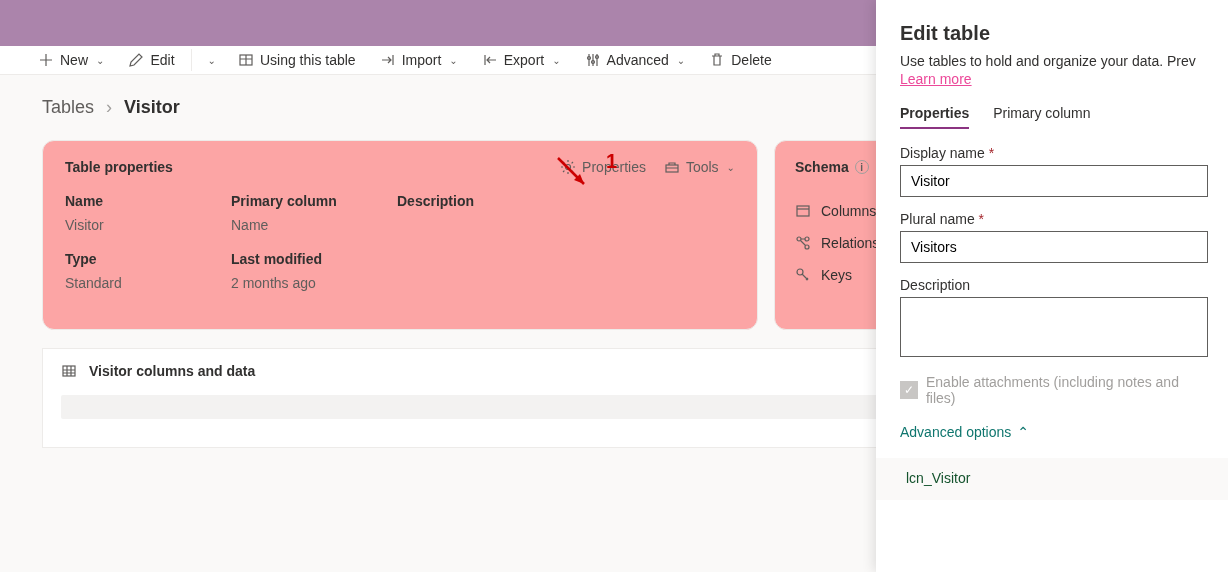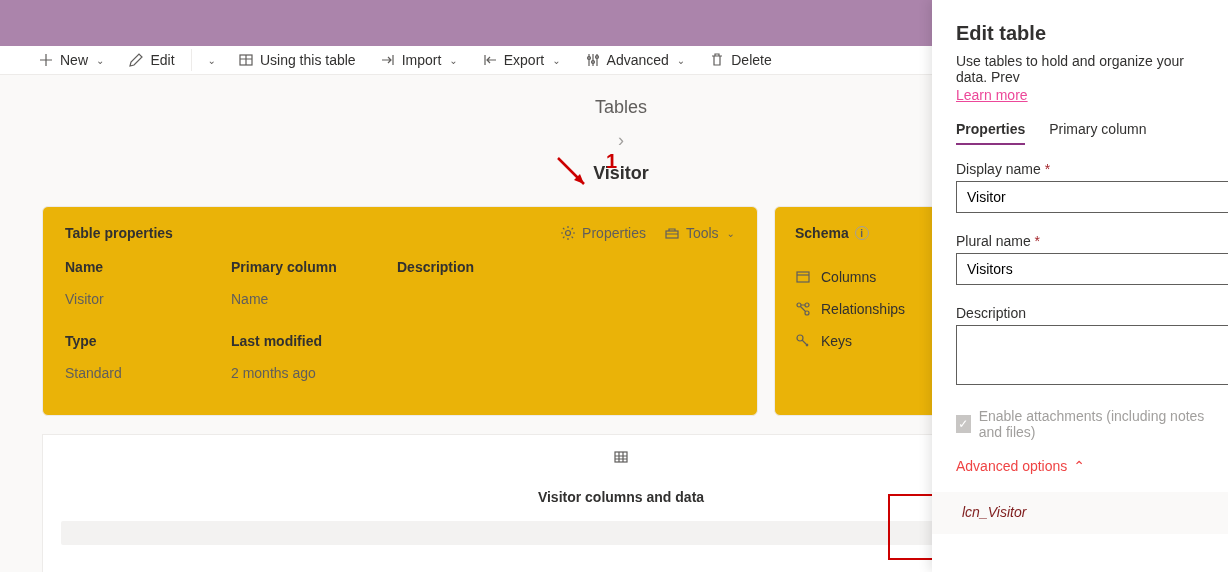--- a/index.html
+++ b/index.html
@@ -5,67 +5,67 @@
   * { box-sizing: border-box; margin: 0; padding: 0; }
   body { font-family: "Segoe UI", -apple-system, sans-serif; font-size: 14px; color: #323130; background: #faf9f8; width: 1228px; height: 572px; overflow: hidden; position: relative; }
   .header-bar { height: 46px; background: #ab84ab; width: 100%; }
   .toolbar { height: 29px; background: #fff; border-bottom: 1px solid #edebe9; display: flex; align-items: center; padding: 0 28px; gap: 4px; }
   .tb-item { display: inline-flex; align-items: center; gap: 6px; padding: 6px 10px; color: #323130; font-size: 14px; cursor: pointer; }
   .tb-icon { width: 16px; height: 16px; display: inline-flex; align-items: center; justify-content: center; color: #605e5c; }
   .chev { font-size: 10px; color: #605e5c; margin-left: 2px; }
   .sep { width: 1px; height: 22px; background: #edebe9; margin: 0 2px; }
   .tb-icon svg, .tp-icon svg, .panel-icon svg { width: 16px; height: 16px; stroke: currentColor; fill: none; stroke-width: 1.2; }
   .content { padding: 22px 28px 0 42px; display: flex; flex-direction: column; }
-  .breadcrumb { font-size: 18px; display: flex; align-items: center; gap: 12px; margin-bottom: 22px; flex-direction: column; }
+  .breadcrumb { font-size: 18px; display: flex; align-items: center; gap: 12px; margin-bottom: 22px; }
   .bc-link { color: #605e5c; font-weight: 400; }
   .bc-sep { color: #a19f9d; }
   .bc-current { font-weight: 600; color: #323130; }
   .cards-row { display: flex; gap: 16px; }
-  .card { background: #eab308; border: 1px solid #edebe9; border-radius: 6px; }
+  .card { background: #fca5a5; border: 1px solid #edebe9; border-radius: 12px; }
   .props-card { flex: 0 0 716px; padding: 18px 22px 28px; }
   .props-head { display: flex; align-items: center; margin-bottom: 14px; }
   .props-title { font-size: 14px; font-weight: 600; flex: 1; }
   .tp-link { display: inline-flex; align-items: center; gap: 6px; color: #605e5c; margin-left: 18px; cursor: pointer; }
   .tp-icon { color: #605e5c; display: inline-flex; }
-  .props-grid { display: grid; grid-template-columns: 166px 166px 1fr; row-gap: 16px; }
+  .props-grid { display: grid; grid-template-columns: 166px 166px 1fr; row-gap: 8px; }
   .props-grid .lbl { font-weight: 600; color: #323130; padding-top: 4px; }
   .props-grid .val { color: #605e5c; padding-bottom: 6px; }
   .schema-card { flex: 1; padding: 18px 20px 8px; min-height: 190px; }
   .schema-head { font-weight: 600; display: flex; align-items: center; gap: 6px; margin-bottom: 20px; }
   .info-ico { width: 14px; height: 14px; border: 1px solid #a19f9d; border-radius: 50%; font-size: 10px; display: inline-flex; align-items: center; justify-content: center; color: #605e5c; }
   .schema-row { display: flex; align-items: center; gap: 10px; color: #323130; padding: 8px 0; cursor: pointer; }
   .columns-card { margin-top: 18px; background: #fff; border: 1px solid #edebe9; padding: 14px 18px 28px; width: 100%; }
-  .col-head { display: flex; align-items: center; gap: 24px; font-weight: 600; margin-bottom: 16px; flex-direction: column; }
+  .col-head { display: flex; align-items: center; gap: 12px; font-weight: 600; margin-bottom: 16px; }
   .col-placeholder { height: 24px; background: #f3f2f1; border-radius: 2px; }
   
   .anno-arrow { position: absolute; color: #c00; font-weight: 700; font-size: 20px; }
   .anno-1 { left: 548px; top: 148px; }
   .anno-svg { position: absolute; left: 554px; top: 154px; }
   .anno-2 { position: absolute; left: 1090px; top: 486px; color: #c00; font-weight: 700; font-size: 20px; }
   .red-box { position: absolute; left: 888px; top: 494px; width: 200px; height: 66px; border: 2px solid #c00; pointer-events: none; }
   
-  .panel { position: absolute; right: 0; top: 0; bottom: 0; width: 296px; background: #fff; box-shadow: -2px 0 12px rgba(0,0,0,.12); padding: 22px 16px 0 24px; overflow: hidden; }
+  .panel { position: absolute; right: 0; top: 0; bottom: 0; width: 352px; background: #fff; box-shadow: -2px 0 12px rgba(0,0,0,.12); padding: 22px 16px 0 24px; overflow: hidden; }
   .panel h2 { font-size: 20px; font-weight: 600; margin-bottom: 8px; }
   .panel-desc { font-size: 14px; color: #323130; margin-bottom: 2px; }
   .panel-link { color: #ec4899; text-decoration: underline; cursor: pointer; display: inline-block; margin-bottom: 18px; }
   .tabs { display: flex; gap: 24px; border-bottom: none; margin-bottom: 16px; }
   .tab { padding-bottom: 6px; cursor: pointer; color: #323130; }
   .tab.active { font-weight: 600; border-bottom: 2px solid #8b3481; }
-  .field { margin-bottom: 20px; }
+  .field { margin-bottom: 14px; }
   .field-label { font-size: 14px; margin-bottom: 4px; display: block; }
   .req::after { content: " *"; color: #a4262c; }
   .text-input { width: 308px; height: 32px; border: 1px solid #605e5c; padding: 0 10px; font-size: 14px; font-family: inherit; }
   .textarea { width: 308px; height: 60px; border: 1px solid #605e5c; padding: 6px 10px; font-size: 14px; font-family: inherit; resize: none; }
   .check-row { display: flex; align-items: center; gap: 8px; color: #a19f9d; margin-bottom: 18px; margin-top: 4px; font-size: 14px; }
   .check-box { width: 18px; height: 18px; background: #c8c6c4; display: inline-flex; align-items: center; justify-content: center; color: #fff; font-size: 12px; }
-  .adv { color: #ef4444; cursor: pointer; display: inline-flex; align-items: center; gap: 6px; margin-bottom: 18px; }
+  .adv { color: #0f766e; cursor: pointer; display: inline-flex; align-items: center; gap: 6px; margin-bottom: 18px; }
   .schema-name-block { background: #faf9f8; margin-left: -24px; margin-right: -16px; padding: 12px 16px 14px 24px; }
   .schema-label { color: #605e5c; font-size: 14px; display: block; margin-bottom: 6px; }
   .schema-label .req-star { color: #a4262c; }
-  .schema-val { color: #7f1d1d; font-size: 14px; padding-left: 6px; font-style: italic; }
+  .schema-val { color: #14532d; font-size: 14px; padding-left: 6px; }
   .panel-icon { color: #605e5c; display: inline-flex; width: 16px; }
 </style>
 </head>
 <body>
 
 <div class="header-bar"></div>
 
 <div class="toolbar">
   <div class="tb-item">
     <span class="tb-icon">

